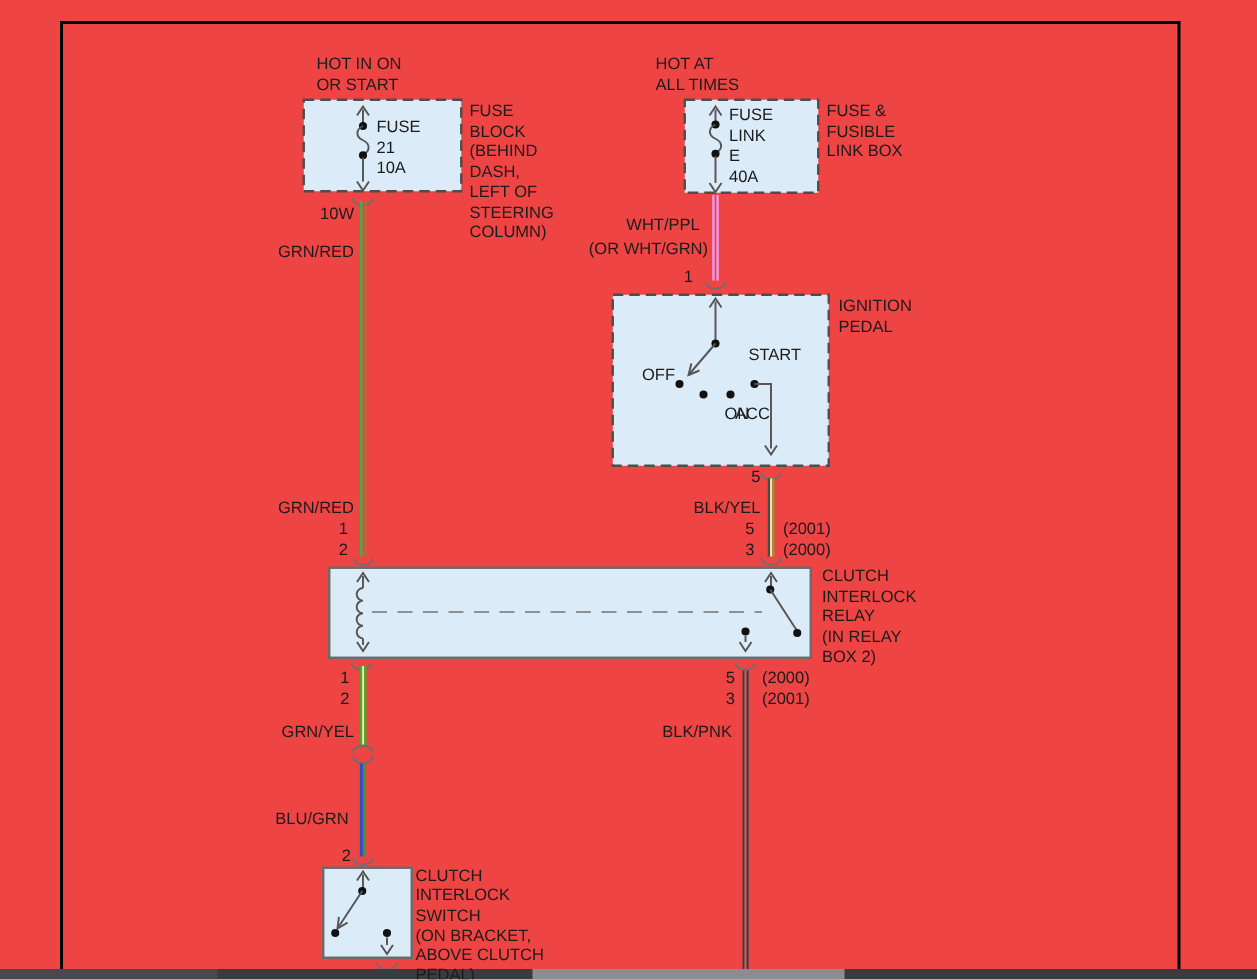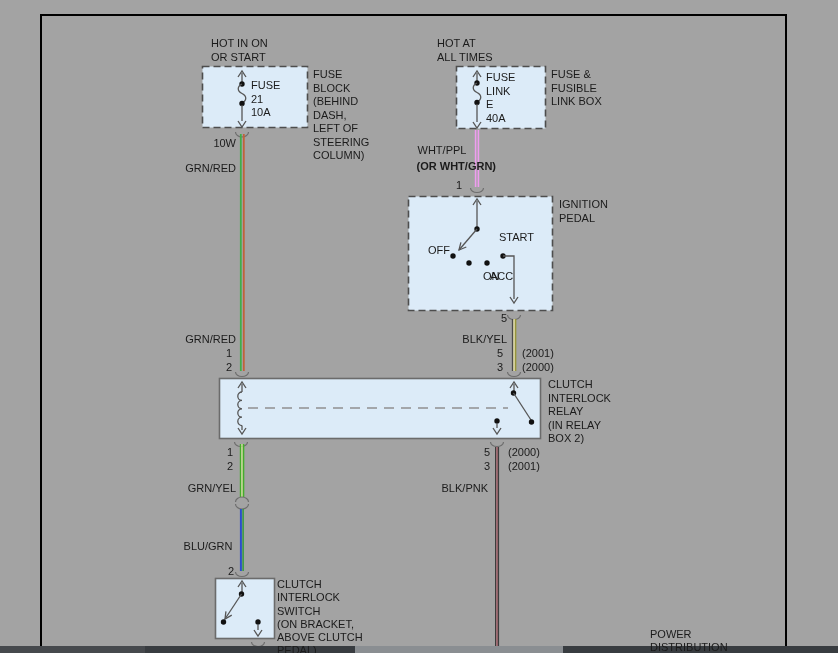--- a/index.html
+++ b/index.html
@@ -1,16 +1,16 @@
 <!DOCTYPE html>
 <html><head>
 <meta charset="utf-8">
 <style>
   html,body{margin:0;padding:0;background:#ffffff;}
-  #stage{position:relative;width:838px;height:653px;background:#a3a3a3;overflow:hidden;
+  #stage{position:relative;width:838px;height:653px;background:#ef4444;overflow:hidden;
          font-family:"Liberation Sans",sans-serif;}
   .lbl{position:absolute;font-size:11px;line-height:13.5px;color:#1b1b1b;white-space:pre-line;}
   .r{text-align:right;}
   .c{}
   .pins{line-height:14px;}
   svg{position:absolute;left:0;top:0;}
   .boxdash{fill:#dcebf8;stroke:#4d4d4d;stroke-width:1.6;stroke-dasharray:7 4;}
   .boxsolid{fill:#dcebf8;stroke:#6b6b6b;stroke-width:1.6;}
   .ln{stroke:#555;stroke-width:1.3;fill:none;}
   .dot{fill:#111;stroke:none;}
@@ -166,21 +166,21 @@
 <div class="lbl c" style="left:437px;top:37px;width:80px;">HOT AT
 ALL TIMES</div>
 <div class="lbl" style="left:486px;top:71px;">FUSE
 LINK
 E
 40A</div>
 <div class="lbl" style="left:551px;top:68px;">FUSE &amp;
 FUSIBLE
 LINK BOX</div>
 <div class="lbl r" style="left:412px;top:144px;width:60px;text-align:center;">WHT/PPL</div>
-<div class="lbl r" style="left:413px;top:160px;width:83px;font-weight:bold;">(OR WHT/GRN)</div>
+<div class="lbl r" style="left:389px;top:160px;width:83px;">(OR WHT/GRN)</div>
 
 <div class="lbl r" style="left:450px;top:179px;width:12px;">1</div>
 <div class="lbl" style="left:559px;top:197px;line-height:14px;">IGNITION
 PEDAL</div>
 <div class="lbl r" style="left:422px;top:244px;width:28px;">OFF</div>
 <div class="lbl" style="left:499px;top:231px;">START</div>
 <div class="lbl" style="left:450px;top:270px;margin-left:40px;">ACC</div>
 <div class="lbl" style="left:483px;top:270px;text-align:right;">ON</div>
 <div class="lbl r" style="left:495px;top:312px;width:12px;">5</div>
 
@@ -207,16 +207,14 @@
 <div class="lbl r" style="left:434px;top:482px;width:54px;">BLK/PNK</div>
 <div class="lbl r" style="left:180px;top:540px;width:56px;text-align:center;">BLU/GRN</div>
 <div class="lbl r" style="left:218px;top:565px;width:16px;">2</div>
 <div class="lbl" style="left:277px;top:578px;line-height:13.3px;">CLUTCH
 INTERLOCK
 SWITCH
 (ON BRACKET,
 ABOVE CLUTCH
 PEDAL)</div>
 
-<div class="lbl c" style="left:650px;top:628px;width:92px;line-height:13px;">POWER
-DISTRIBUTION</div>
 
 </div>
 
 </body></html>

